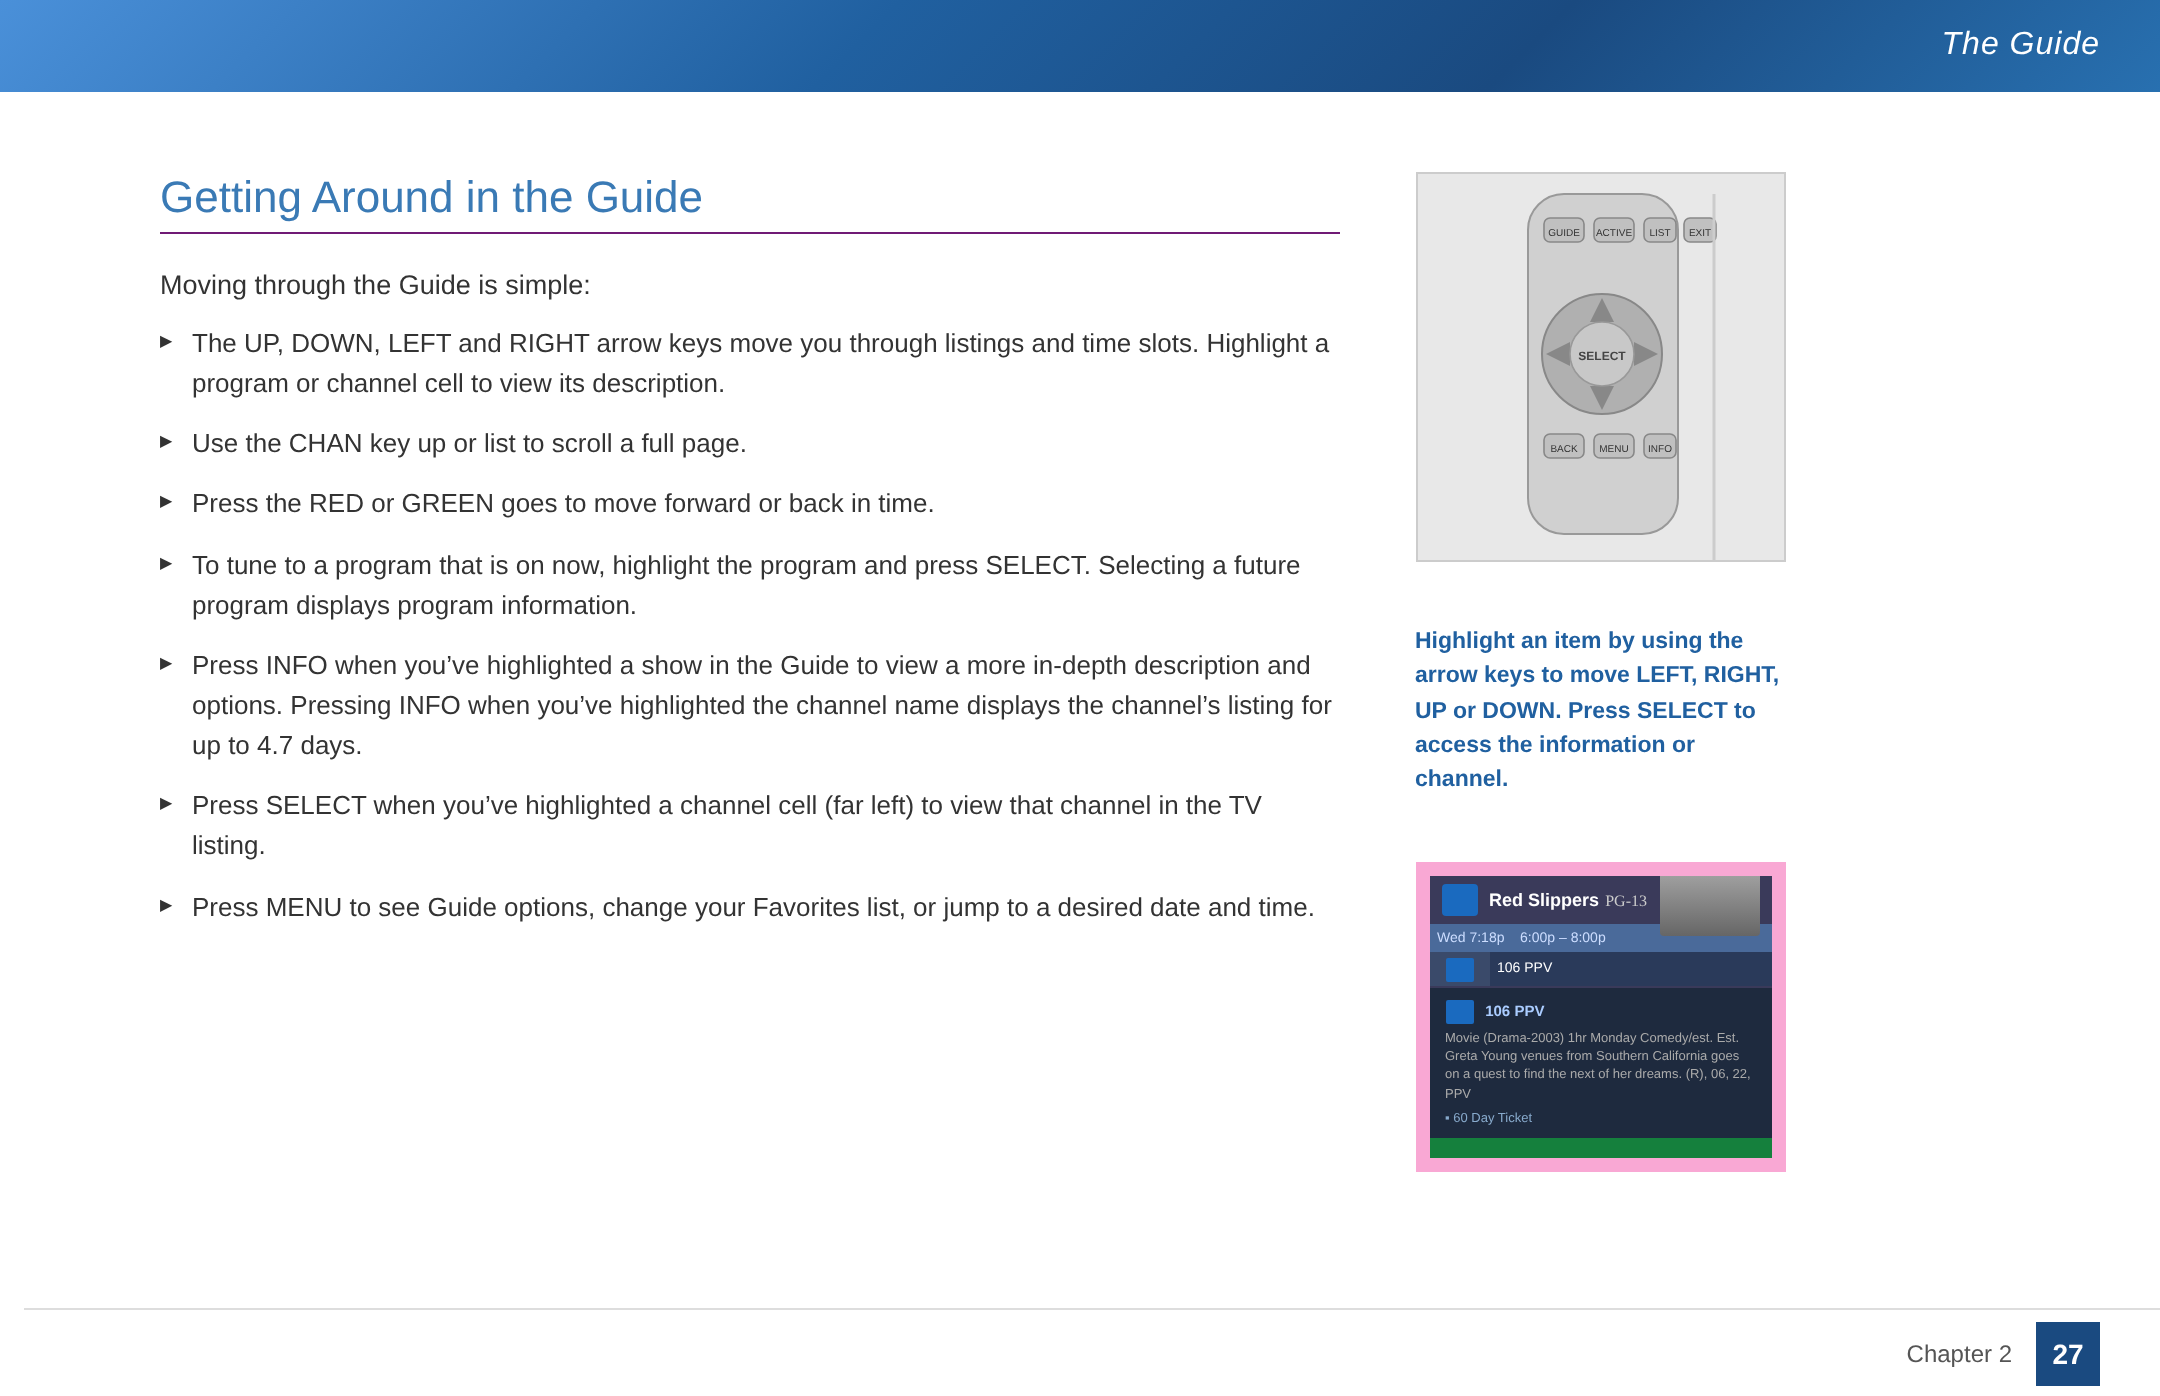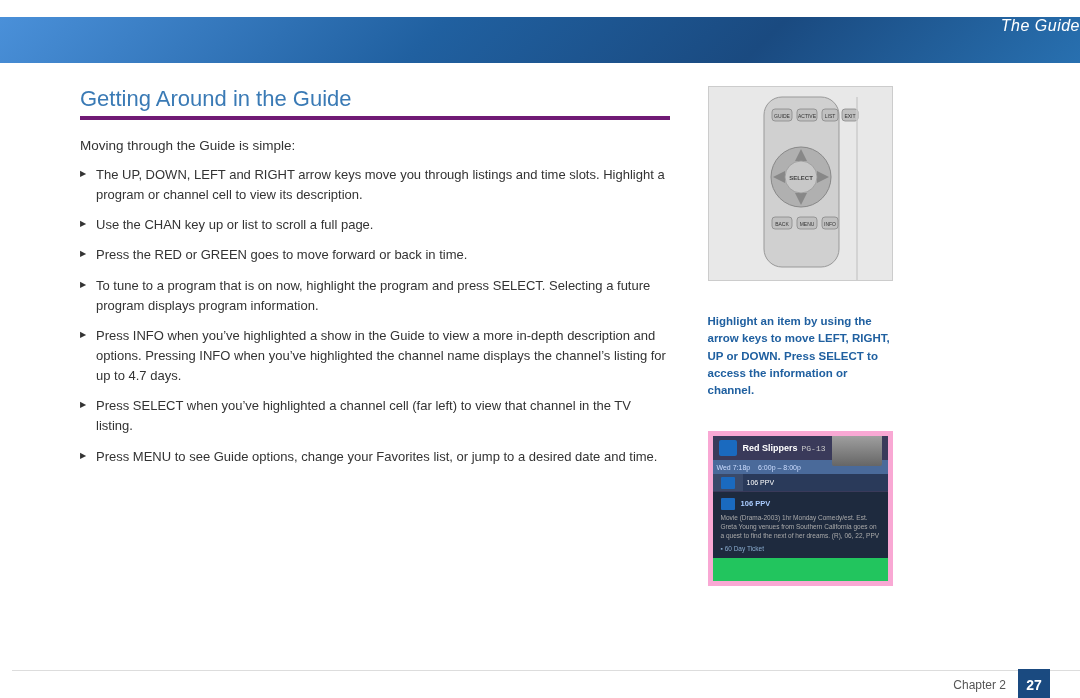--- a/index.html
+++ b/index.html
@@ -9,28 +9,29 @@
       height: 698px;
       background: #ffffff;
       font-family: 'Georgia', serif;
       overflow: hidden;
       position: relative;
     }
 
     
     .header-bar {
       position: absolute;
-      top: 17px;
+      top: 0;
       left: 0;
       right: 0;
       height: 46px;
       background: linear-gradient(135deg, #4a90d9 0%, #2060a0 40%, #1a4a80 70%, #2870b0 100%);
       display: flex;
-      align-items: flex-start;
+      align-items: center;
       justify-content: flex-end;
+      padding-right: 30px;
     }
 
     .header-title {
       color: #ffffff;
       font-size: 16px;
       font-family: 'Arial', sans-serif;
       font-style: italic;
       letter-spacing: 0.5px;
     }
 
@@ -52,21 +53,21 @@
       max-width: 620px;
       padding-right: 30px;
     }
 
     .section-title {
       font-size: 22px;
       color: #3a7ab5;
       font-family: 'Arial', sans-serif;
       font-weight: normal;
       margin-bottom: 18px;
-      border-bottom: 4px solid #701a75;
+      border-bottom: 1px solid #701a75;
       padding-bottom: 4px;
     }
 
     .intro-text {
       font-size: 13.5px;
       color: #333333;
       line-height: 1.6;
       margin-bottom: 14px;
       font-family: 'Arial', sans-serif;
     }
@@ -129,24 +130,24 @@
       font-weight: bold;
       line-height: 1.5;
       text-align: left;
       width: 185px;
     }
 
     
     .guide-screenshot {
       width: 185px;
       height: 155px;
-      background: #22c55e;
+      background: #15803d;
       position: relative;
       overflow: hidden;
-      border: 5px solid #f9a8d4;
+      border: 7px solid #f9a8d4;
     }
 
     .guide-header-bar {
       background: #3a3a5a;
       height: 24px;
       display: flex;
       align-items: center;
       padding: 0 6px;
     }
 
@@ -162,21 +163,21 @@
       color: #ffffff;
       font-size: 9px;
       font-family: 'Arial', sans-serif;
       font-weight: bold;
       flex: 1;
     }
 
     .guide-rating {
       color: #cccccc;
       font-size: 8px;
-      font-family: Liberation Mono, monospace;
+      font-family: Liberation Serif, serif;
     }
 
     .guide-time-bar {
       background: #4a6a9a;
       height: 14px;
       display: flex;
       align-items: center;
       padding: 0 4px;
     }
 
@@ -250,21 +251,21 @@
       font-size: 6.5px;
       font-family: 'Arial', sans-serif;
     }
 
     
     .footer {
       position: absolute;
       bottom: 0;
       left: 12px;
       right: 0;
-      height: 28px;
+      height: 44px;
       display: flex;
       align-items: center;
       justify-content: flex-end;
       padding-right: 30px;
       border-top: 1px solid #dddddd;
     }
 
     .chapter-text {
       font-size: 12px;
       color: #555555;

